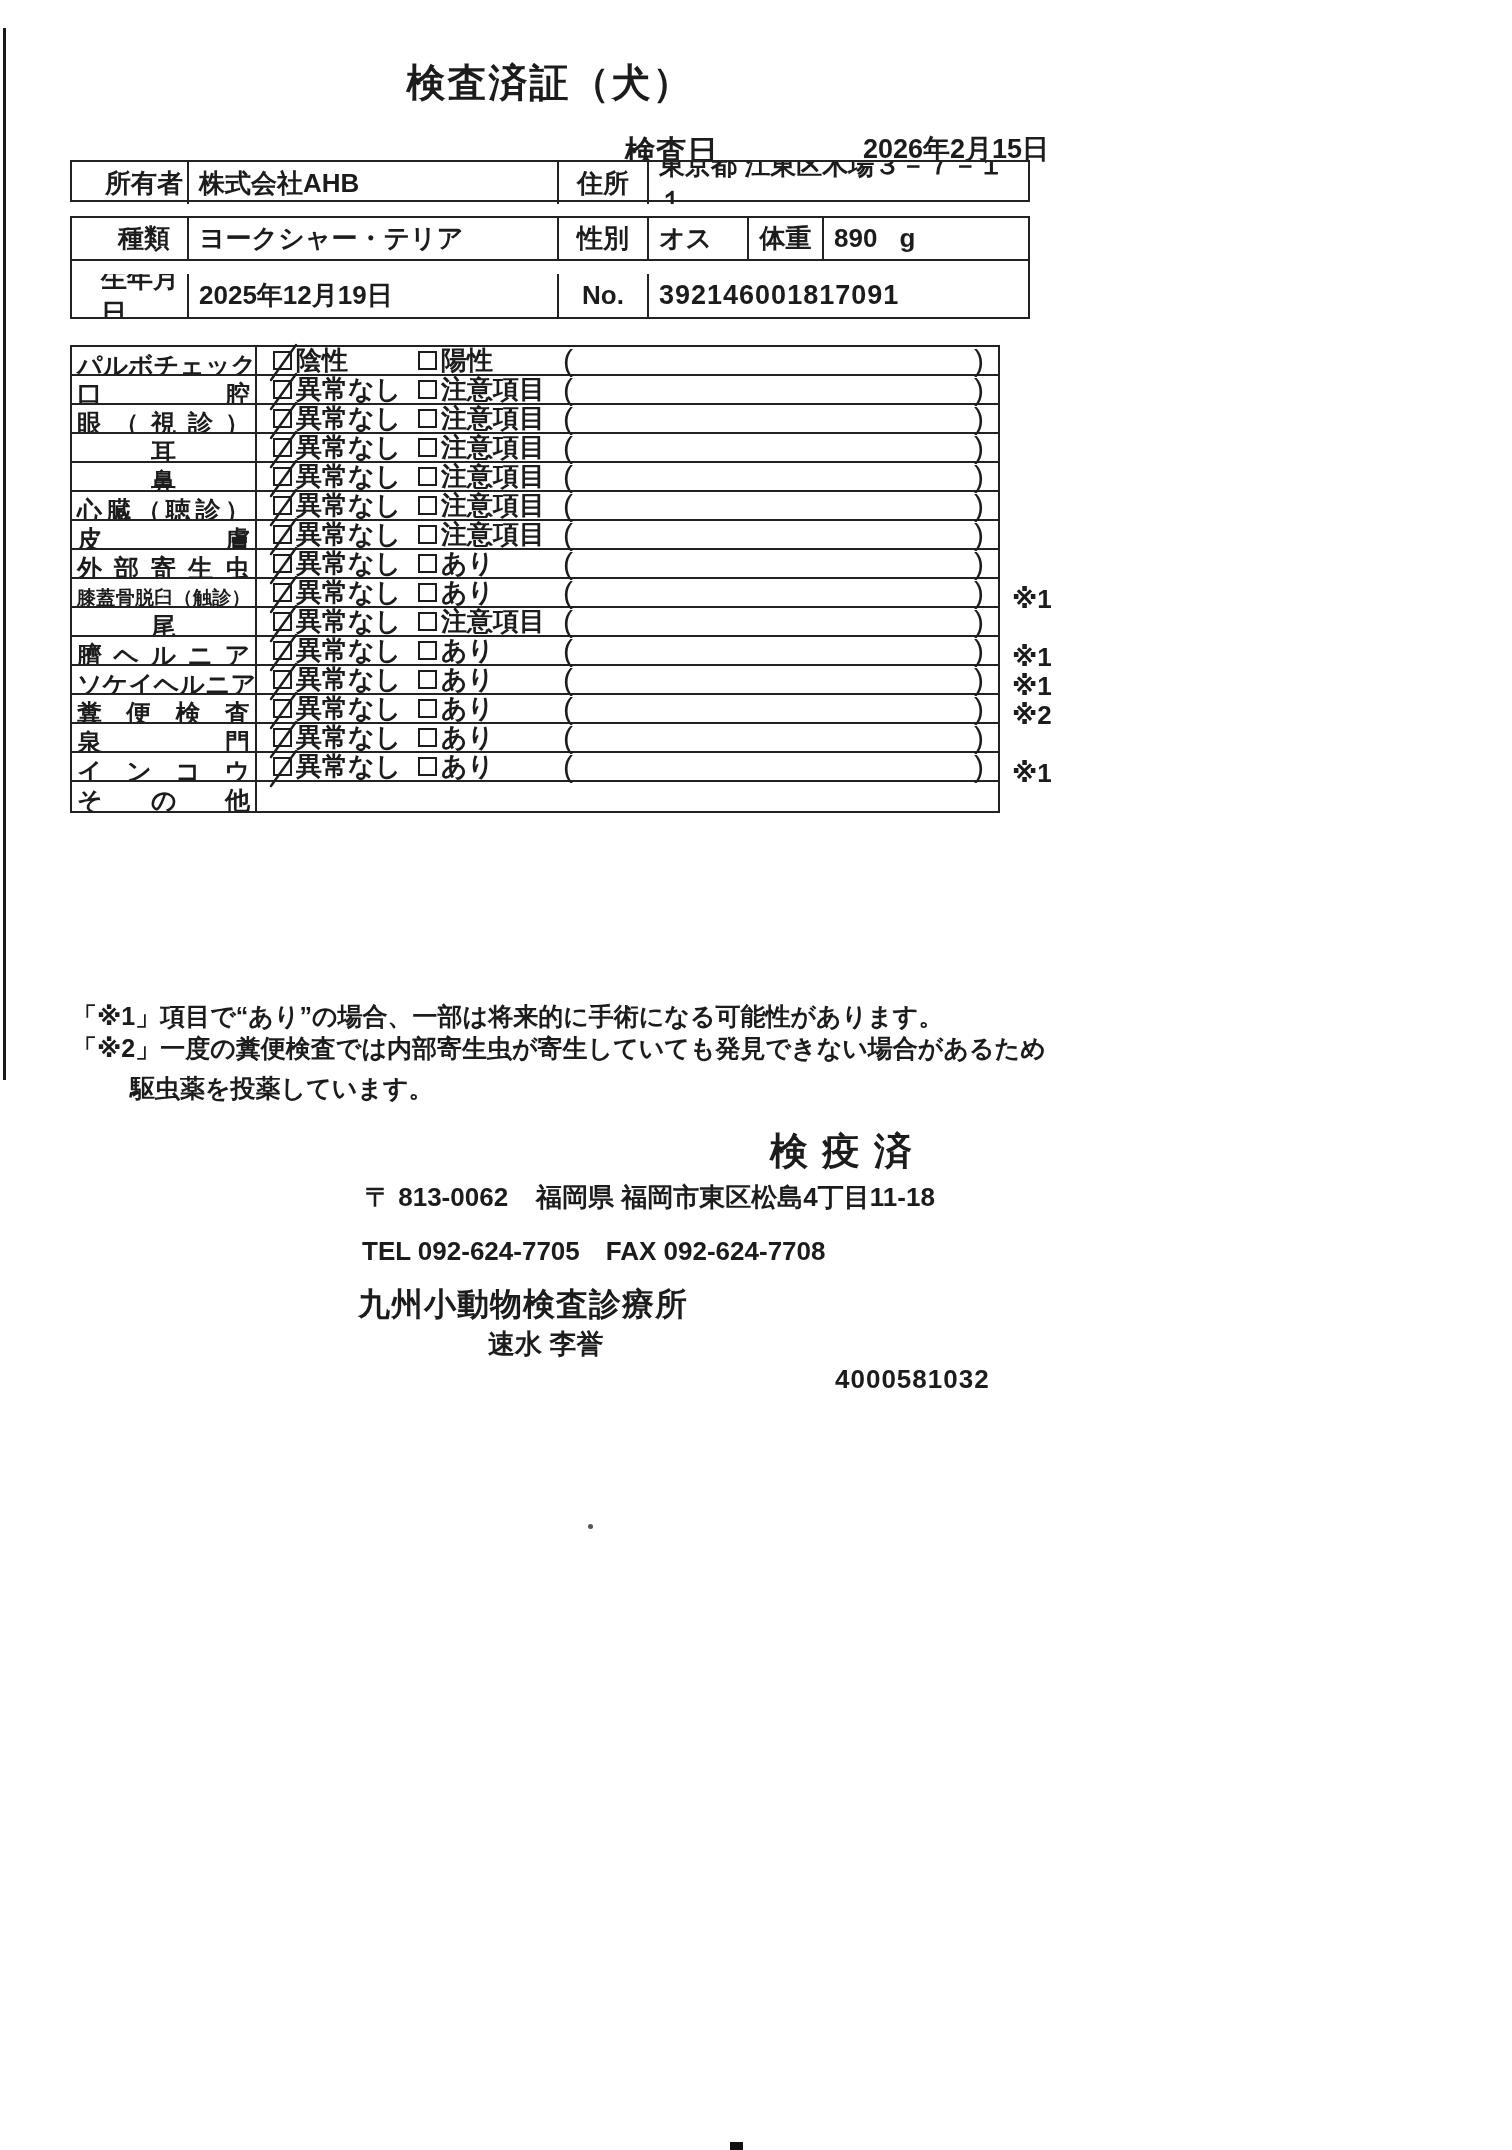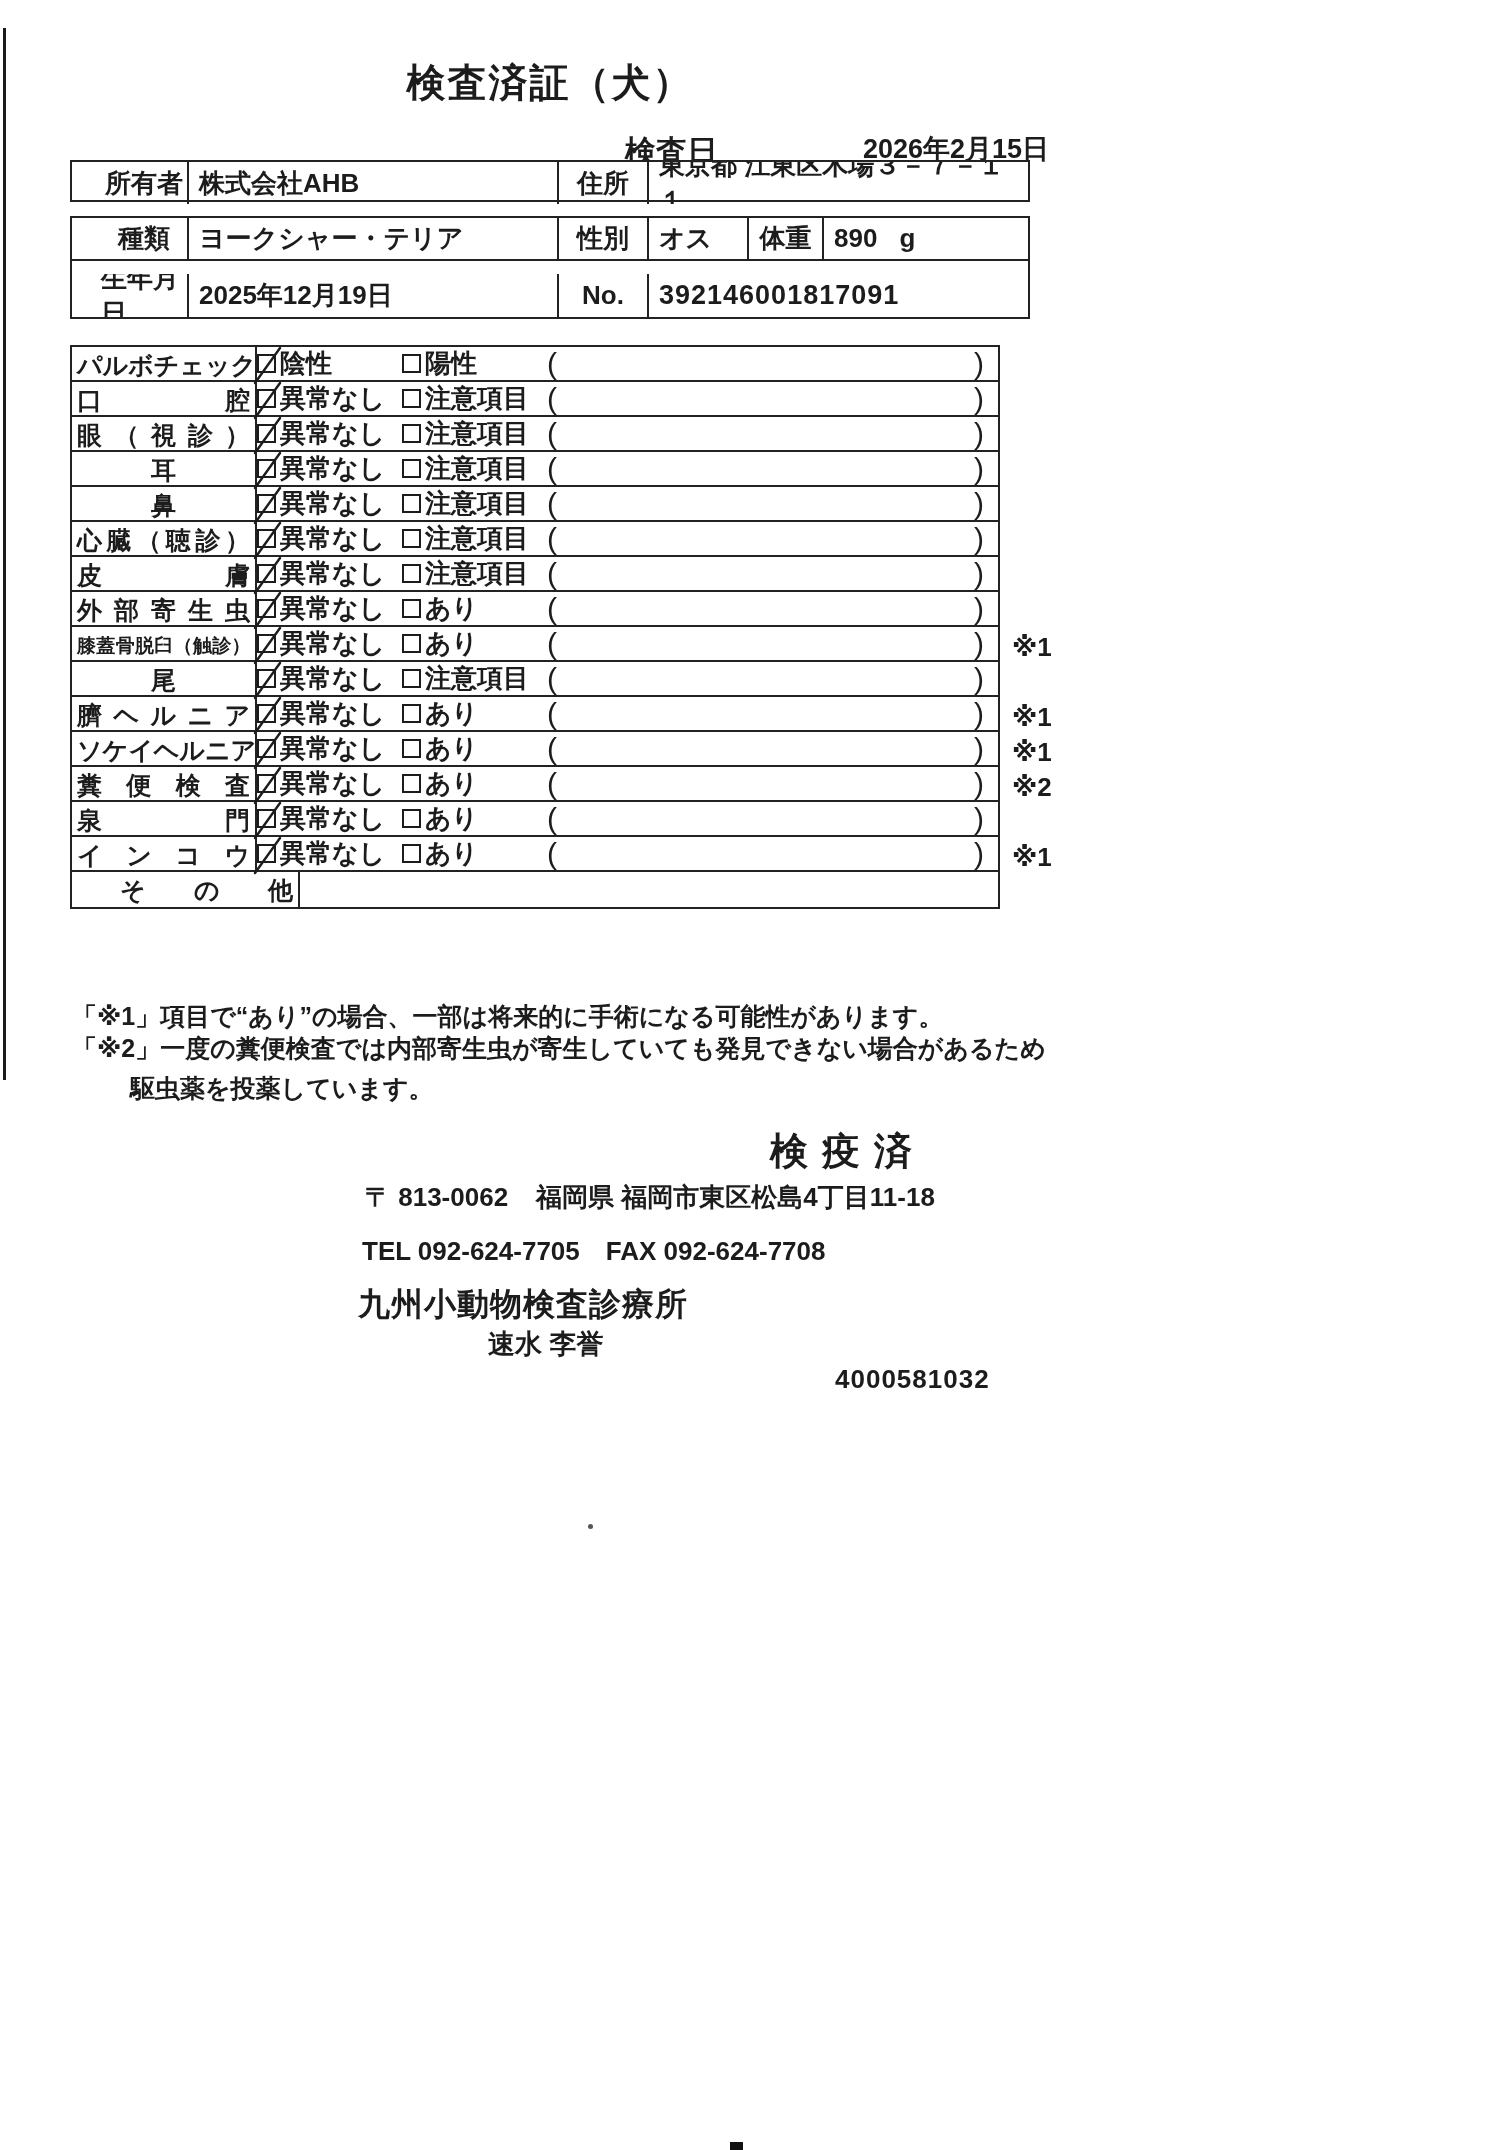--- a/index.html
+++ b/index.html
@@ -41,22 +41,22 @@
   .w90{width:90px;flex:0 0 90px;}  .w385{flex:1;}
   .w100{width:100px;flex:0 0 100px;} .w75{width:75px;flex:0 0 75px;} .w210{flex:1;}
   .weight-cell { justify-content:flex-end; padding-right:16px; }
   .weight-unit { margin-left:22px; font-weight:700; }
   .no-value { letter-spacing:1px; font-size:27px; }
 
   .intro { left:72px; top:310px; font-size:26px; font-weight:700; }
 
   
   .checklist { left:70px; top:345px; width:930px; border:2.5px solid #222; background:#fff; }
-  .cl-row { display:flex; height:35px; border-bottom:2px solid #222; position:relative; }
-  .cl-row:last-child { border-bottom:none;padding-left:43px; }
+  .cl-row { display:flex; height:29px; border-bottom:2px solid #222; position:relative;gap:16px; }
+  .cl-row:last-child { border-bottom:none; }
   .cl-item {
     width:185px; flex:0 0 185px; border-right:2px solid #222;
     font-size:25px; font-weight:700; line-height:37px; padding:0 5px;
     text-align:justify; text-align-last:justify; white-space:nowrap; overflow:hidden;
   }
   .cl-item.center { text-align:center; text-align-last:center; }
   .cl-item.small { font-size:19px; letter-spacing:-0.5px; line-height:38px; }
   .cl-opts { flex:1; display:flex; align-items:center; }
   .opt { width:145px; flex:0 0 145px; display:flex; align-items:center; font-size:26px; font-weight:700; white-space:nowrap; }
   .cb { width:19px; height:19px; border:2.2px solid #1c1c1c; position:relative; flex:0 0 auto; margin-right:4px; }

